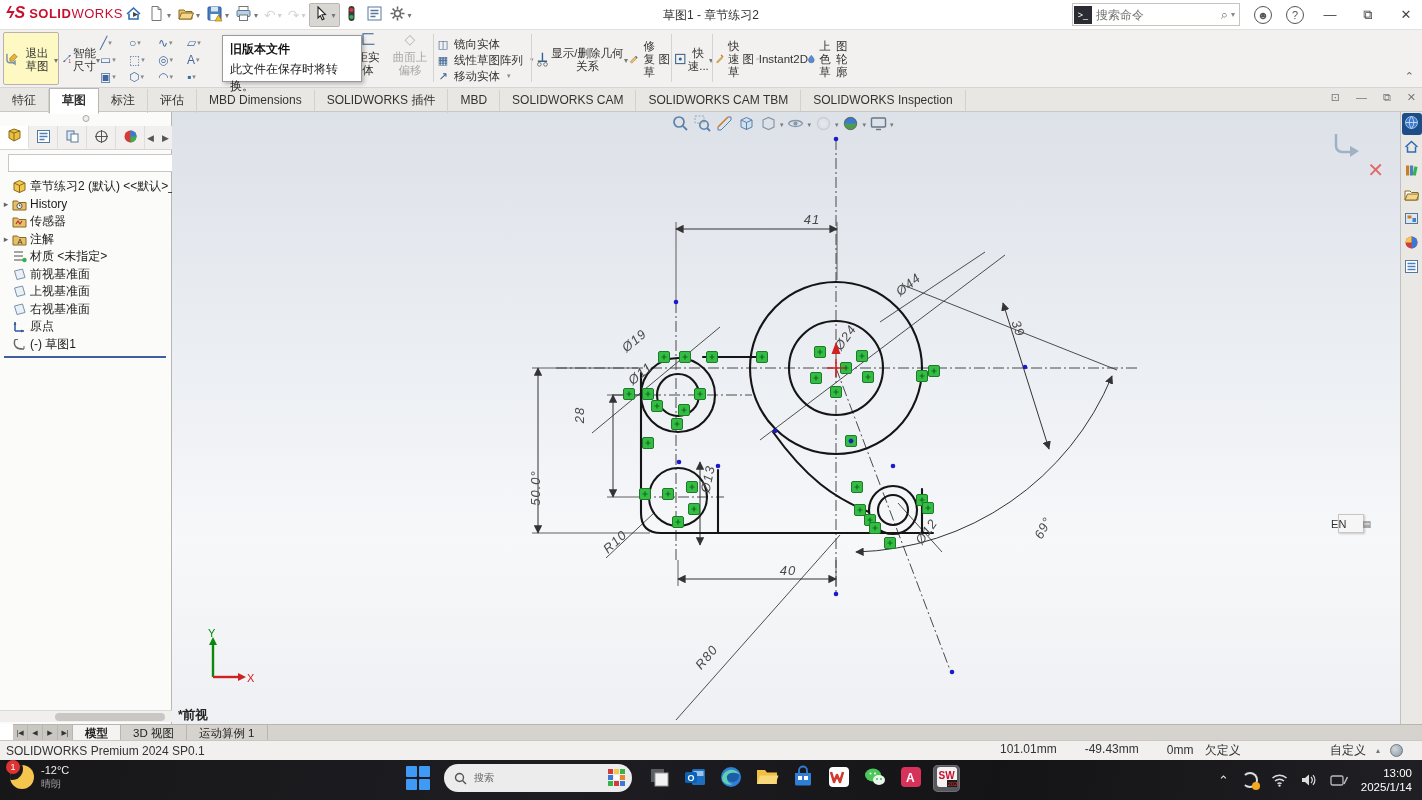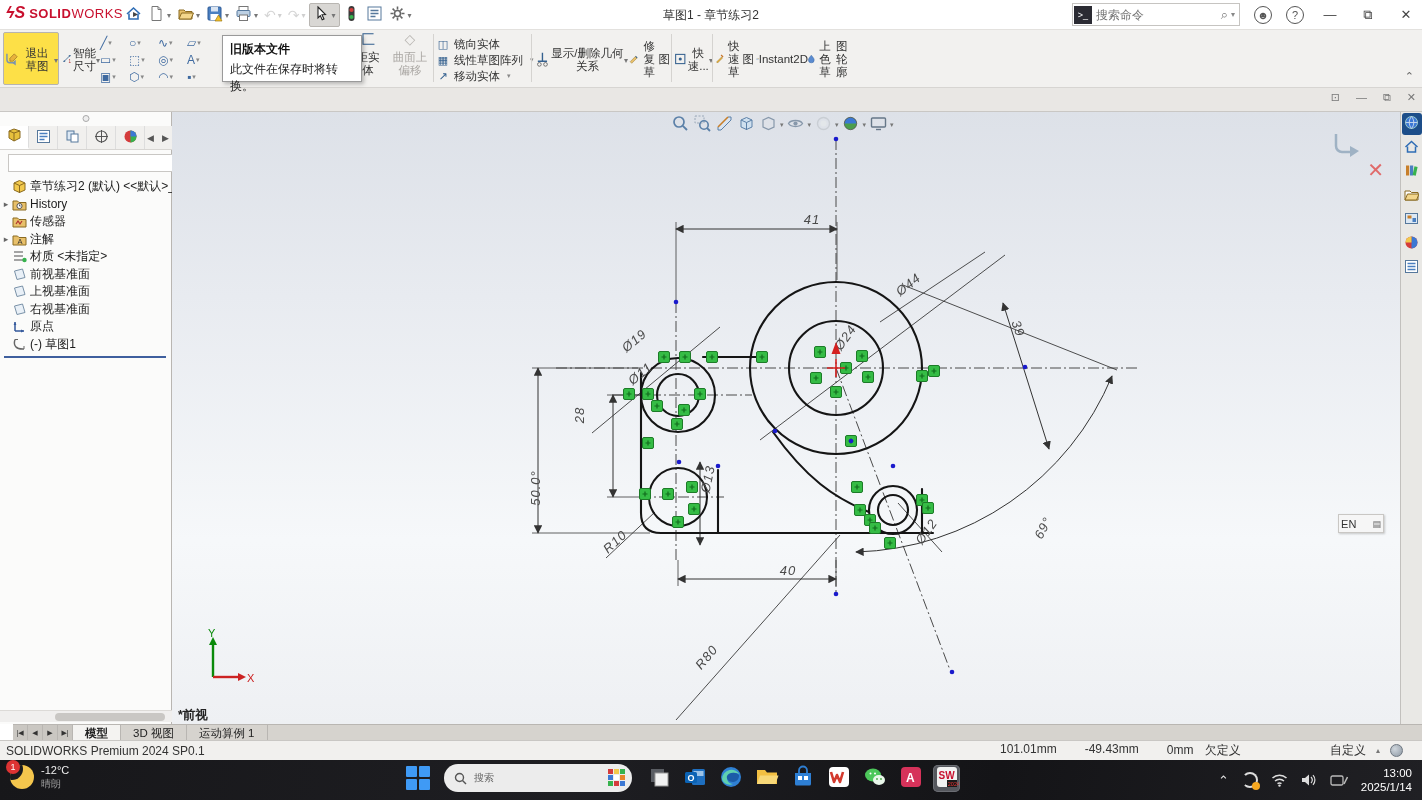--- a/index.html
+++ b/index.html
@@ -28,21 +28,21 @@
   #cmd-search input { border:none; outline:none; flex:1; font-size:12px; color:#777; width:80px; font-family:inherit; }
   #cmd-search .mag { color:#777; font-size:13px; } #cmd-search .car { font-size:8px; color:#888; margin:0 3px; }
   .winbtn { color:#444; font-size:13px; width:24px; text-align:center; }
   .circbtn { width:18px; height:18px; border:1.4px solid #555; border-radius:50%; display:flex; align-items:center; justify-content:center; font-size:11px; color:#555; }
 
   
   #ribbon { position:absolute; left:0; top:30px; width:1422px; height:58px; background:#f2f1ef; border-bottom:1px solid #d7d5d2; z-index:30; }
   .rb-big { position:absolute; top:2px; height:53px; display:flex; flex-direction:row; align-items:center; justify-content:flex-start; padding-top:2px; font-size:11.5px; color:#333; text-align:center; line-height:13px; }
   .rb-big .ic { width:22px; height:22px; margin-bottom:1px; }
   .rb-big .car { font-size:8px; color:#777; margin-top:1px; }
-  .pressedbox { background:#fde047; border:1px solid #b7b4b0; border-radius:2px; }
+  .pressedbox { background:#fef9c3; border:1px solid #b7b4b0; border-radius:2px; }
   .rb-sep { position:absolute; top:4px; height:48px; width:1px; background:#d5d3d0; }
   #sk-grid { position:absolute; left:100px; top:4px; width:116px; display:grid; grid-template-columns:repeat(4,29px); grid-auto-rows:17px; color:#3f6aa0; font-size:12px; }
   #sk-grid .cell { display:flex; align-items:center; gap:1px; }
   #sk-grid .car { font-size:7px; color:#888; }
   .rb-col { position:absolute; top:3px; width:40px; text-align:center; font-size:11.5px; line-height:13px; color:#333; }
   .rb-col .ic { font-size:14px; color:#35618f; height:18px; }
   .rb-col.gray { color:#aba8a4; } .rb-col.gray .ic{ color:#b7b4b0; }
   .rb-row3 { position:absolute; left:436px; top:6px; font-size:11.5px; color:#333; }
   .rb-row3 .r { display:flex; align-items:center; height:16px; gap:4px; }
   .rb-row3 .ri { color:#35618f; font-size:11px; width:14px; text-align:center; }
@@ -82,21 +82,21 @@
   #lp-hscroll .thumb { position:absolute; left:55px; top:2px; width:110px; height:8px; background:#c9c7c4; border-radius:4px; }
 
   
   #graphics { position:absolute; left:172px; top:0; width:1228px; height:612px;
     background:linear-gradient(180deg,#dde1e8 0%,#e8ebf0 30%,#f6f8fa 70%,#eef0f3 100%); overflow:hidden; }
   #headsup { position:absolute; left:492px; top:1px; display:flex; align-items:center; gap:2px; height:24px; padding:1px 6px; }
   .hu { width:20px; height:20px; display:flex; align-items:center; justify-content:center; }
   .hu-car { font-size:7px; color:#777; }
   #confirm-corner { position:absolute; right:14px; top:18px; width:56px; height:52px; }
   #view-label { position:absolute; left:6px; top:595px; font-size:12.5px; font-weight:bold; color:#222; }
-  #ime-badge { position:absolute; left:1166px; top:402px; width:46px; height:19px; background:#f6f6f6; border:1px solid #c9c7c4; box-shadow:1px 1px 2px rgba(0,0,0,.2); display:flex; align-items:center; justify-content:center; gap:16px; font-size:11px; color:#333; }
+  #ime-badge { position:absolute; left:1166px; top:402px; width:26px; height:19px; background:#f6f6f6; border:1px solid #c9c7c4; box-shadow:1px 1px 2px rgba(0,0,0,.2); display:flex; align-items:center; justify-content:center; gap:16px; font-size:11px; color:#333; }
   #triad { position:absolute; left:28px; top:515px; }
 
   
   #taskpane { position:absolute; right:0; top:0; width:22px; height:612px; background:#e9e8e5; border-left:1px solid #c2c0bd; }
   .tp { width:20px; height:22px; margin:1px auto 2px; display:flex; align-items:center; justify-content:center; border-radius:3px; }
   .tp.active { background:#1d4e89; }
 
   
   #modeltabs { position:absolute; left:13px; top:724px; width:1422px; height:16px; background:#d6d3ce; border-top:1px solid #b9b6b2; display:flex; align-items:stretch; z-index:20; }
   .mnav { width:15px; border-right:1px solid #b9b6b2; background:#cac7c2; font-size:7px; color:#333; display:flex; align-items:center; justify-content:center; }
@@ -386,20 +386,21 @@
   </div>
   <div id="rb-collapse">⌃</div>
 </div>
 
 <div id="tooltip">
   <div class="tt">旧版本文件</div>
   <div class="tb">此文件在保存时将转换。</div>
 </div>
 
 <div id="tabbar">
+  <span id="ctabs"><span class="ctab">特征</span><span class="ctab active">草图</span><span class="ctab">标注</span><span class="ctab">评估</span><span class="ctab">MBD Dimensions</span><span class="ctab">SOLIDWORKS 插件</span><span class="ctab">MBD</span><span class="ctab">SOLIDWORKS CAM</span><span class="ctab">SOLIDWORKS CAM TBM</span><span class="ctab">SOLIDWORKS Inspection</span></span>
   <span id="tab-winctl">
     <span>⊡</span>
     <span>—</span>
     <span>⧉</span>
     <span>✕</span>
   </span>
 </div>
 
 <div id="main">
 

